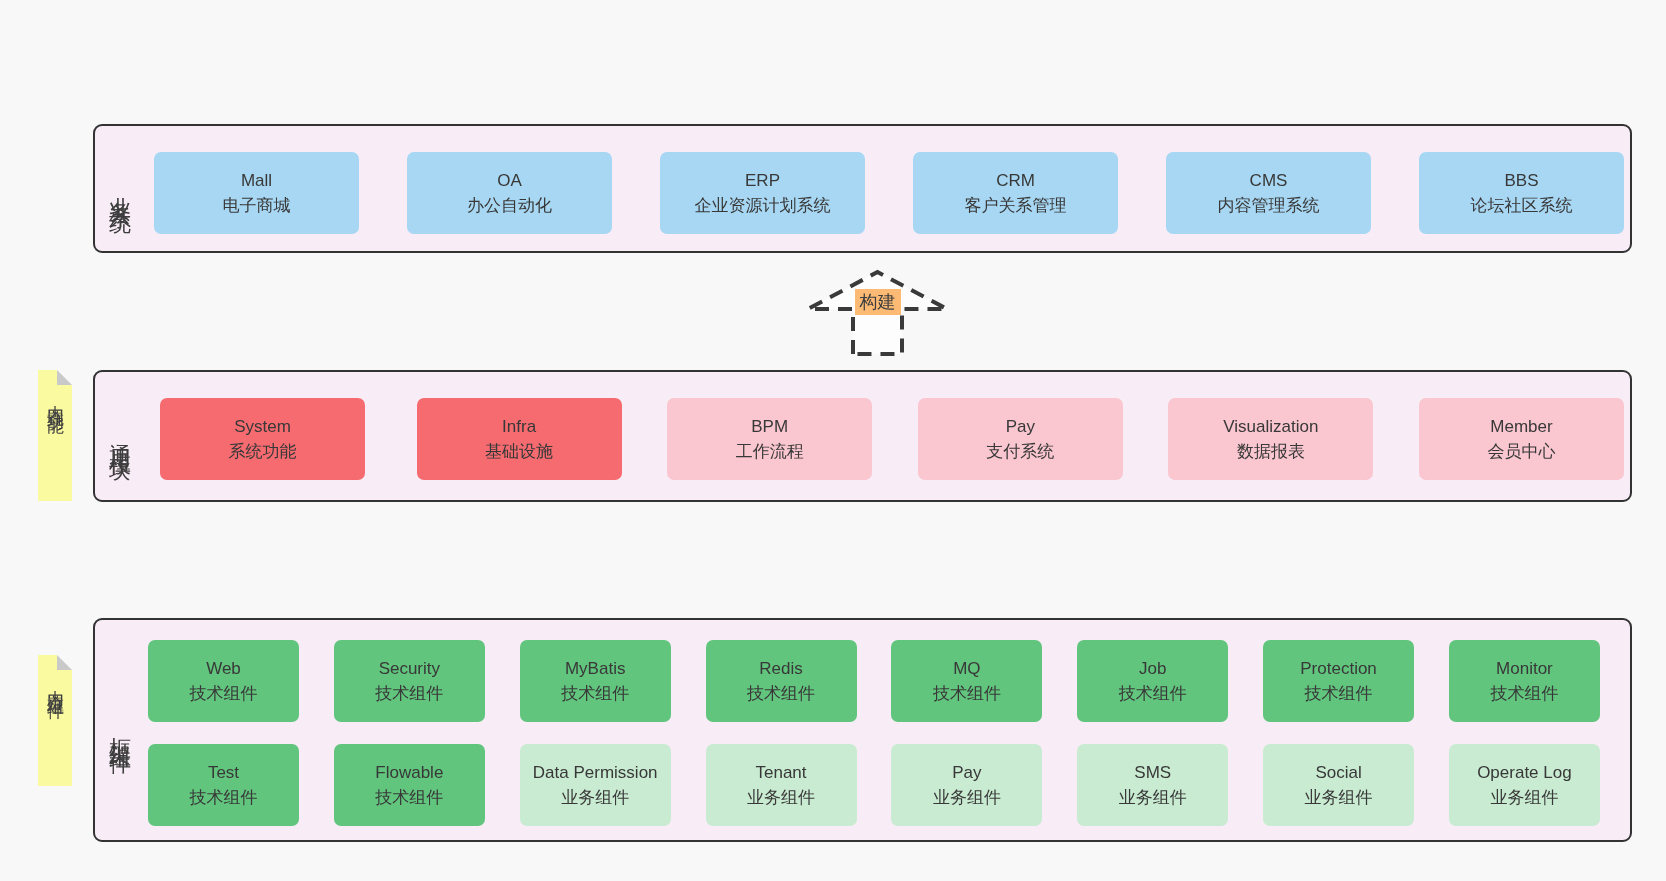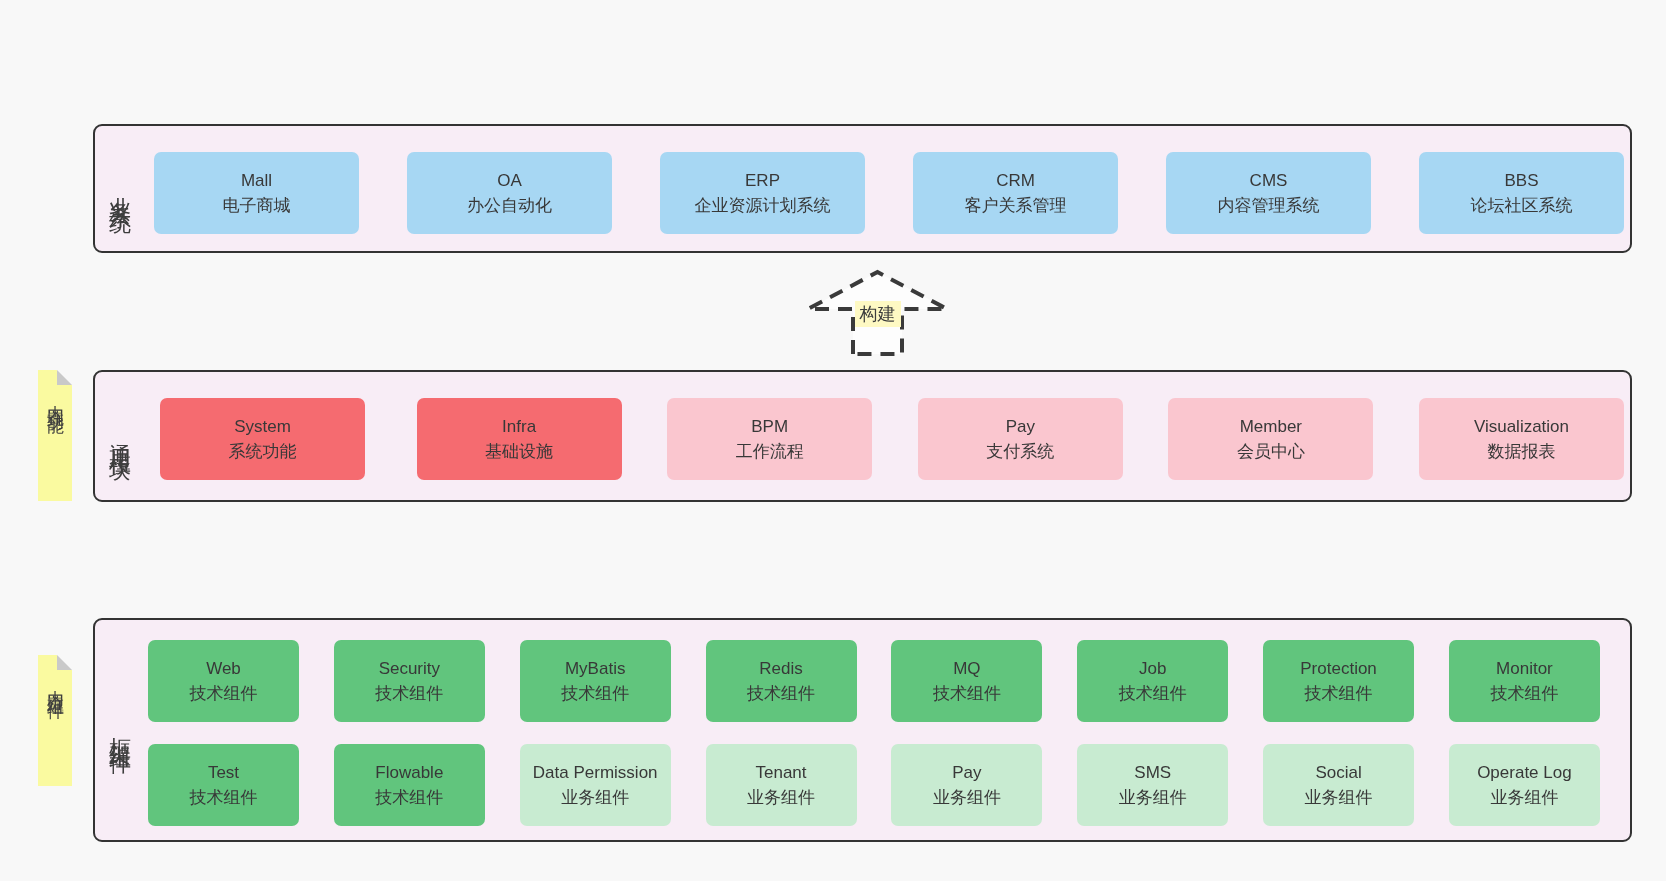--- a/index.html
+++ b/index.html
@@ -49,22 +49,22 @@
   .note .vtext{position:absolute;left:50%;top:22px;transform:translateX(-50%);
         writing-mode:vertical-rl;text-orientation:upright;
         font-size:17px;letter-spacing:4px;color:#3d3d3d;line-height:18px;}
 
   .arrow{position:absolute;width:143px;height:89px;}
   .arrow-1{left:806px;top:269px;}
   .arrow-2{left:823px;top:516px;}
   .arrow svg{display:block;width:143px;height:89px;}
   .arrow polygon{fill:#fdfdfd;stroke:var(--arrow_stroke);stroke-width:4;
         stroke-dasharray:14 9;stroke-linejoin:miter;}
-  .arrow .alabel{position:absolute;left:50%;top:32px;transform:translateX(-50%);
-        background:#fef9c3;padding:1px 5px;font-size:18px;color:#3d3d3d;white-space:nowrap;}
+  .arrow .alabel{position:absolute;left:50%;top:20px;transform:translateX(-50%);
+        background:#fdba74;padding:1px 5px;font-size:18px;color:#3d3d3d;white-space:nowrap;}
 </style>
 </head>
 <body>
 
 <div class="canvas">
 
   <section class="layer layer-1">
     <div class="vlabel">业务系统</div>
     <div class="boxes">
       <div class="box w-lg c-blue">
@@ -114,26 +114,26 @@
       </div>
       <div class="box w-lg c-pink">
         <div class="en">BPM</div>
         <div class="zh">工作流程</div>
       </div>
       <div class="box w-lg c-pink">
         <div class="en">Pay</div>
         <div class="zh">支付系统</div>
       </div>
       <div class="box w-lg c-pink">
+        <div class="en">Visualization</div>
+        <div class="zh">数据报表</div>
+      </div>
+      <div class="box w-lg c-pink">
         <div class="en">Member</div>
         <div class="zh">会员中心</div>
-      </div>
-      <div class="box w-lg c-pink">
-        <div class="en">Visualization</div>
-        <div class="zh">数据报表</div>
       </div>
     </div>
   </section>
   <div class="note note-1">
     <span class="vtext">内置功能</span>
   </div>
 
 
   <section class="layer layer-3">
     <div class="vlabel">框架组件</div>

